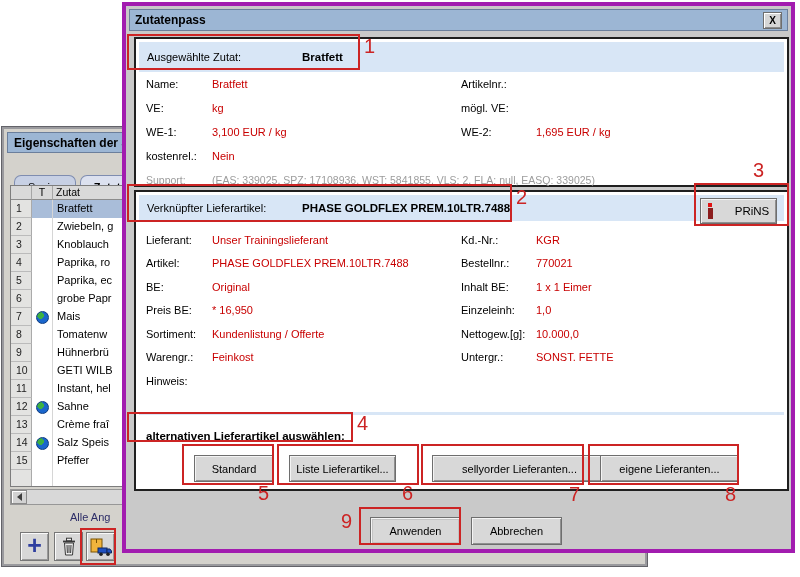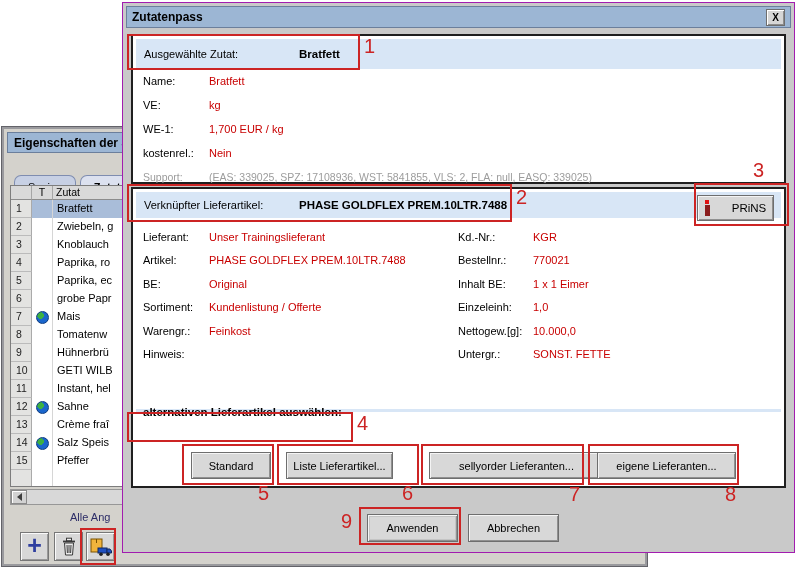--- a/index.html
+++ b/index.html
@@ -69,21 +69,21 @@
     position:absolute; top:403px; width:29px; height:29px;
     background:#d8d8d8; border:1px solid #777;
     box-shadow:inset 1px 1px 0 #fafafa, inset -1px -1px 0 #999;
     display:flex; align-items:center; justify-content:center; cursor:pointer;
   }
   .plus-glyph { font-size:25px; font-weight:bold; color:#2f3f9f; line-height:20px; margin-top:-3px; }
 
   
   .dialog {
     position:absolute; left:122px; top:2px; width:673px; height:551px;
-    background:#c9c9c9; border:1px solid #a21caf; z-index:10;
+    background:#c9c9c9; border:4px solid #a21caf; z-index:10;
   }
   .dlg-titlebar {
     position:absolute; left:3px; top:3px; right:3px; height:22px;
     background:#9cb6d4; border:1px solid #6b7f9c;
     display:flex; align-items:center; padding:0 5px;
     font-size:12px; font-weight:bold;
   }
   .close-btn {
     margin-left:auto; width:19px; height:17px;
     background:#d6d6d6; border:1px solid #6e6e6e;
@@ -120,21 +120,21 @@
     box-shadow:inset 1px 1px 0 #f4f4f4, inset -1px -1px 0 #909090;
     font-family:"Liberation Sans", sans-serif; font-size:11px; color:#000;
     display:flex; align-items:center; justify-content:center; cursor:pointer;
   }
   .prins-btn { position:absolute; right:10px; top:6px; width:77px; height:26px; gap:22px; font-size:11.5px; }
   .prins-icon { display:flex; flex-direction:column; align-items:center; }
   .prins-dot { width:4px; height:4px; background:#e01212; margin-bottom:1px; }
   .prins-bar { width:5px; height:11px; background:#8b1d1d; }
 
   .sep { position:absolute; left:3px; right:3px; top:220px; height:3px; background:#d8e6f6; }
-  .alt-label { position:absolute; left:10px; top:217px; font-size:11.5px; font-weight:bold; }
+  .alt-label { position:absolute; left:10px; top:238px; font-size:11.5px; font-weight:bold; }
   .alt-btn { position:absolute; top:263px; height:27px; }
   .alt-b1 { left:58px;  width:80px; }
   .alt-b2 { left:153px; width:107px; }
   .alt-b3 { left:296px; width:175px; }
   .alt-b4 { left:464px; width:139px; }
 
   .action-btn { position:absolute; top:511px; width:91px; height:28px; }
   .act-1 { left:244px; box-shadow:inset 1px 1px 0 #f4f4f4, inset -1px -1px 0 #909090, inset 0 0 0 2px #c4c4c4; }
   .act-2 { left:345px; }
 
@@ -301,29 +301,43 @@
         <div class="frow">
           <span class="flabel">Name:</span>
           <span class="fvalue">Bratfett</span>
         </div>
         <div class="frow">
           <span class="flabel">VE:</span>
           <span class="fvalue">kg</span>
         </div>
         <div class="frow">
           <span class="flabel">WE-1:</span>
-          <span class="fvalue">1,700 EUR / kg</span>
+          <span class="fvalue">3,100 EUR / kg</span>
         </div>
         <div class="frow">
           <span class="flabel">kostenrel.:</span>
           <span class="fvalue">Nein</span>
         </div>
         <div class="frow muted">
           <span class="flabel">Support:</span>
           <span class="fvalue">(EAS: 339025, SPZ: 17108936, WST: 5841855, VLS: 2, FLA: null, EASQ: 339025)</span>
+        </div>
+      </div>
+    <div id="p1-right" class="fcol p-right">
+        <div class="frow">
+          <span class="flabel">Artikelnr.:</span>
+          <span class="fvalue"></span>
+        </div>
+        <div class="frow">
+          <span class="flabel">mögl. VE:</span>
+          <span class="fvalue"></span>
+        </div>
+        <div class="frow">
+          <span class="flabel">WE-2:</span>
+          <span class="fvalue">1,695 EUR / kg</span>
         </div>
       </div>
   </div>
 
   <div class="panel panel2">
     <div class="band">
       <span class="band-label">Verknüpfter Lieferartikel:</span>
       <span class="band-value">PHASE GOLDFLEX PREM.10LTR.7488</span>
     </div>
     <button class="btn prins-btn">
@@ -340,20 +354,24 @@
         </div>
         <div class="frow">
           <span class="flabel">Artikel:</span>
           <span class="fvalue">PHASE GOLDFLEX PREM.10LTR.7488</span>
         </div>
         <div class="frow">
           <span class="flabel">BE:</span>
           <span class="fvalue">Original</span>
         </div>
         <div class="frow">
+          <span class="flabel">Preis BE:</span>
+          <span class="fvalue">* 16,950</span>
+        </div>
+        <div class="frow">
           <span class="flabel">Sortiment:</span>
           <span class="fvalue">Kundenlistung / Offerte</span>
         </div>
         <div class="frow">
           <span class="flabel">Warengr.:</span>
           <span class="fvalue">Feinkost</span>
         </div>
         <div class="frow">
           <span class="flabel">Hinweis:</span>
           <span class="fvalue"></span>

